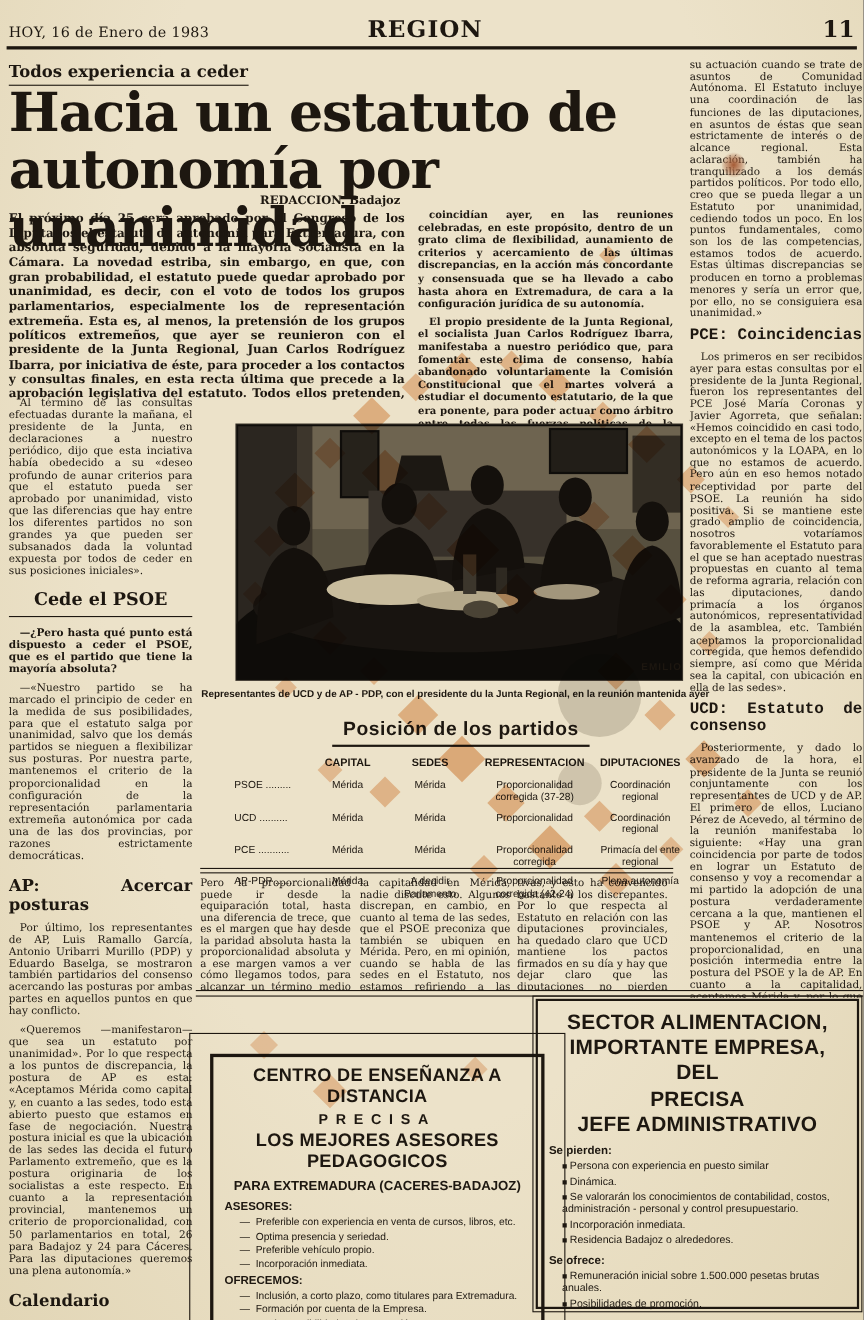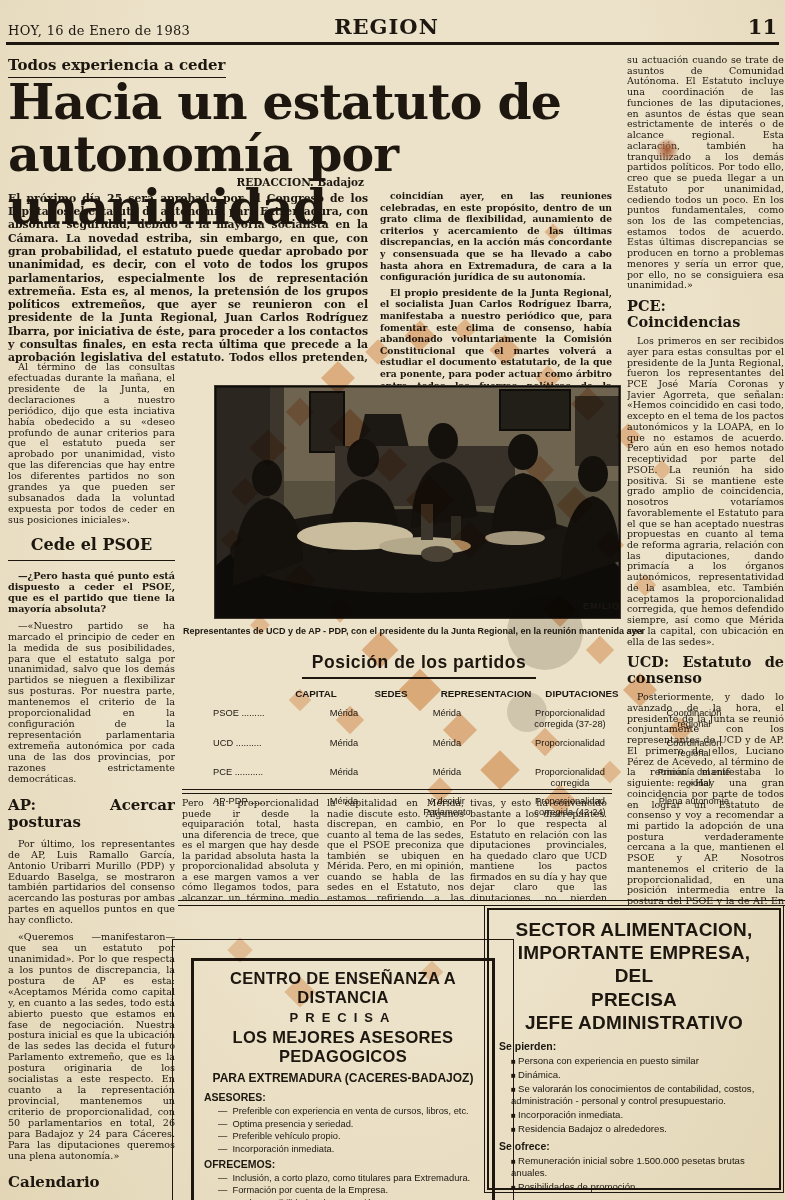--- a/index.html
+++ b/index.html
@@ -28,36 +28,36 @@
   .lead2 p{margin:0 0 4px 0;text-indent:10px;}
 
   .leftcol{left:8px;top:362px;width:167px;height:835px;font-size:9.6px;line-height:1.14;overflow:hidden;}
   .leftcol p{margin:0 0 6px 0;text-indent:10px;}
   .sub-center{font-size:16px;font-weight:bold;text-align:center;border-bottom:1.5px solid #1d1710;padding-bottom:6px;margin:10px 0 10px 0;}
   .sub-left{font-size:15px;font-weight:bold;margin:12px 0 8px 0;}
   .qa{font-weight:bold;}
 
   .rightcol{left:627px;top:55px;width:157px;height:852px;font-size:9.5px;line-height:1.13;overflow:hidden;}
   .rightcol p{margin:0 0 4px 0;text-indent:10px;}
-  .rsub{font-size:14.5px;font-weight:bold;margin:7px 0 6px 0;line-height:1.1;}
+  .rsub{font-size:14.5px;font-weight:bold;margin:7px 0 6px 0;line-height:1.1;font-family:Liberation Mono, monospace;}
 
   
   .photo{left:215px;top:386px;width:405px;height:232px;background:#201c17;box-shadow:0 0 0 1px #3a342b;}
   .credit{left:540px;top:601px;width:80px;text-align:right;font-size:9px;font-weight:bold;font-family:"Liberation Sans",sans-serif;letter-spacing:1px;}
   .caption{left:183px;top:626px;width:516px;font-size:9px;font-weight:bold;font-family:"Liberation Sans",sans-serif;white-space:nowrap;}
 
   
   .tbl-title{left:213px;top:652px;width:412px;text-align:center;}
   .tbl-title span{display:inline-block;font-family:"Liberation Sans",sans-serif;font-weight:bold;font-size:17.5px;border-bottom:2.5px solid #1d1710;padding:0 10px 4px 10px;letter-spacing:.5px;}
   .tbl{left:213px;top:688px;width:412px;font-family:"Liberation Sans",sans-serif;}
   .trow{display:grid;grid-template-columns:70px 66px 84px 106px 86px;column-gap:0;}
   .trow > div{text-align:center;line-height:1.15;}
   .trow > div:first-child{text-align:left;}
   .thead{font-weight:bold;font-size:9.8px;margin-bottom:9px;}
-  .tdata{font-size:9.3px;margin-bottom:8px;gap:28px;}
+  .tdata{font-size:9.3px;margin-bottom:8px;}
 
   .rule-dbl-thin{height:3px;border-top:1px solid #1d1710;border-bottom:1px solid #1d1710;}
   .rule-dbl{height:4px;border-top:1.5px solid #1d1710;border-bottom:1.5px solid #1d1710;}
 
   .midcol{top:798px;width:137px;height:102px;font-size:9.4px;line-height:1.12;overflow:hidden;}
 
   
   .adL{left:172px;top:939px;width:304px;height:272px;border:1.5px solid #1d1710;padding:18px;}
   .adL-in{border:3.5px solid #1d1710;height:100%;box-sizing:border-box;padding:8px 10px 4px 10px;font-family:"Liberation Sans",sans-serif;}
   .adL-t1{font-size:16.5px;font-weight:bold;text-align:center;letter-spacing:.3px;}

